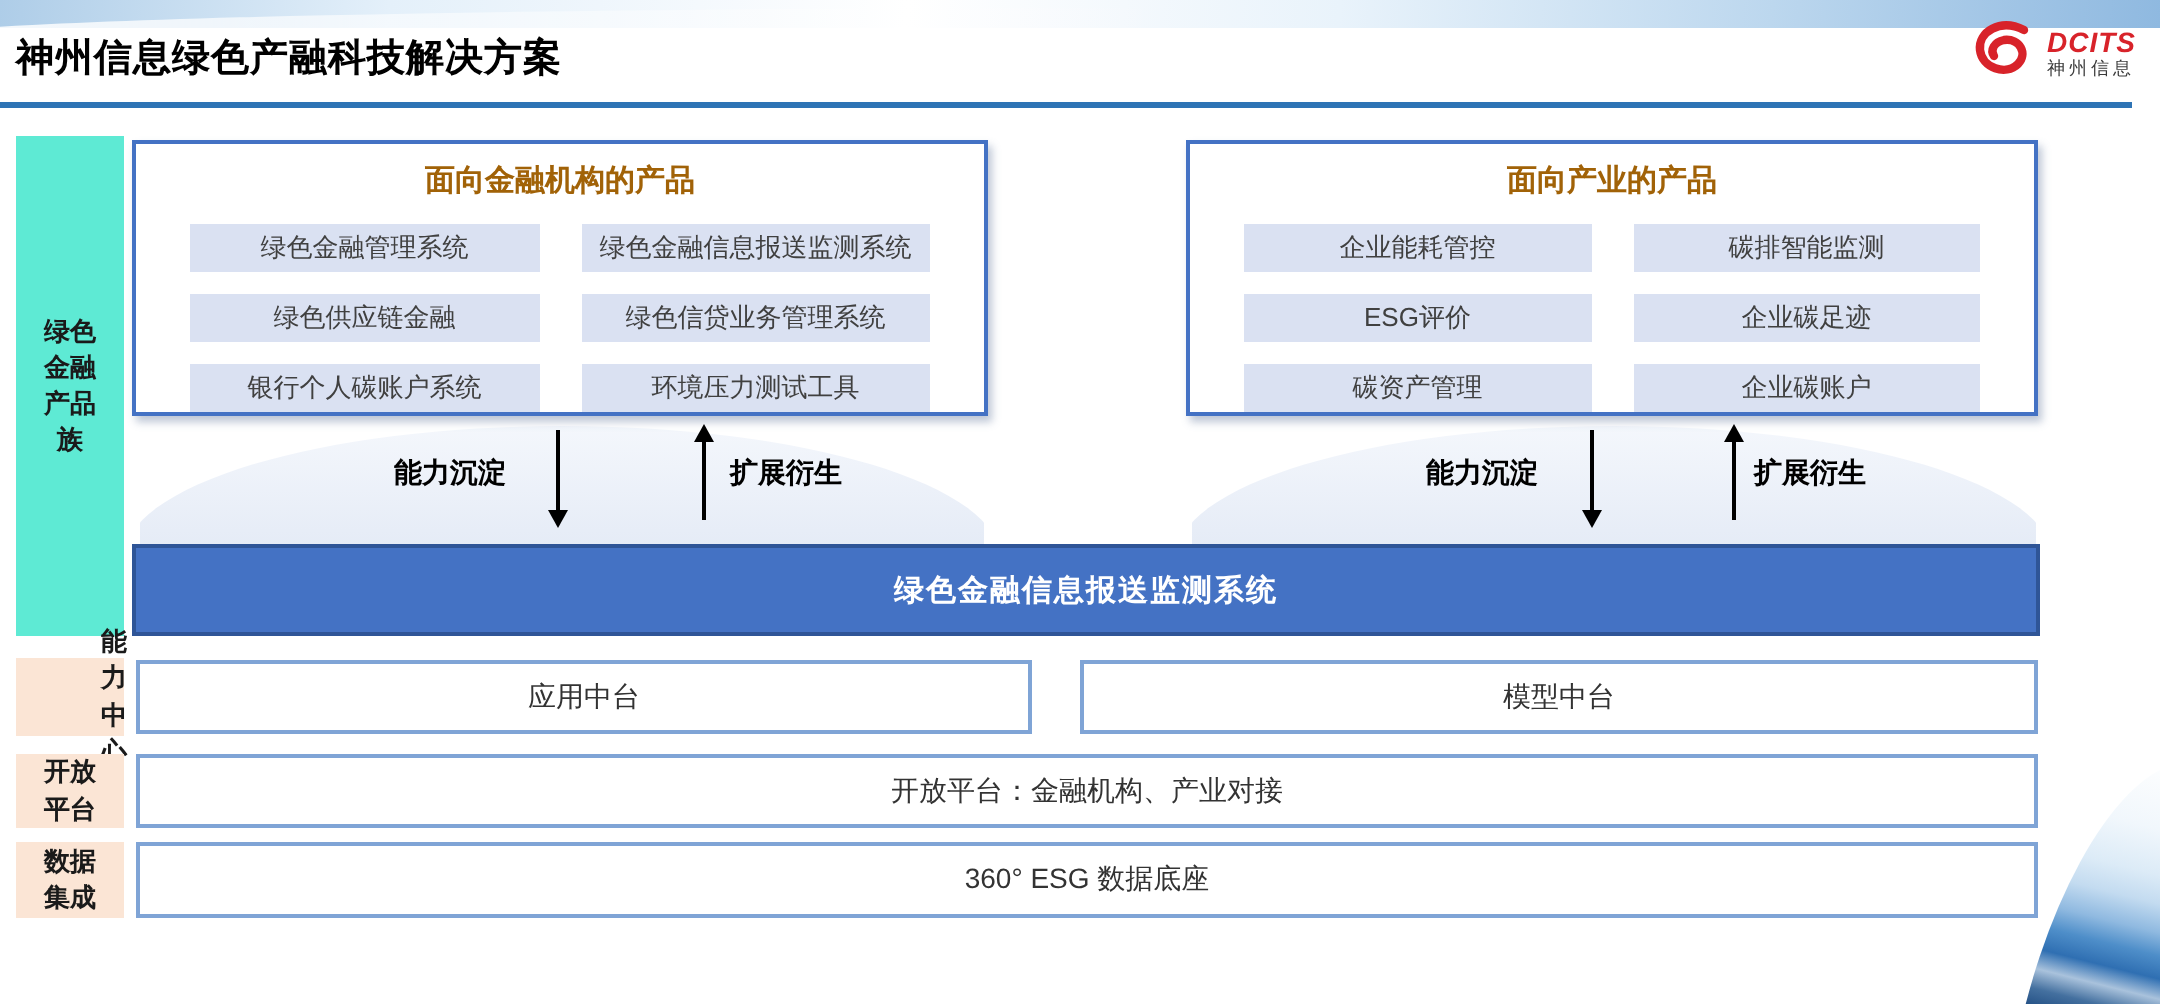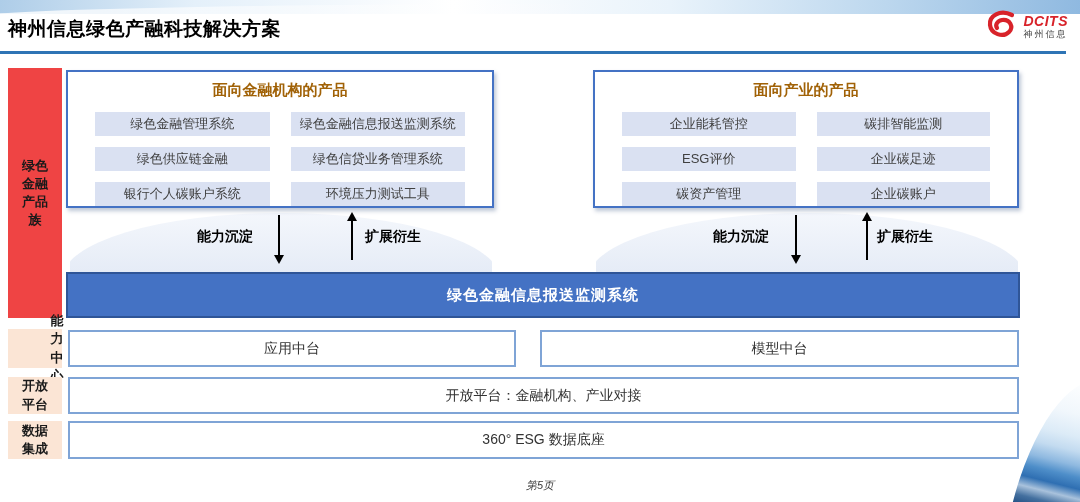--- a/index.html
+++ b/index.html
@@ -19,21 +19,21 @@
   .logo .mark { width:36px; height:36px; }
   .logo .wordmark { display:flex; flex-direction:column; line-height:1; }
   .logo .brand { color:#d8232a; font-weight:bold; font-style:italic; font-size:14px; letter-spacing:.5px; }
   .logo .brand-cn { color:#3a3a3a; font-size:9px; letter-spacing:2px; margin-top:2px; }
 
   .header-line { position:absolute; left:0; top:51px; width:1066px; height:3px; background:#2e74b5; }
 
   
   .side { position:absolute; left:8px; width:54px; display:flex; align-items:center; justify-content:center;
     text-align:center; font-weight:bold; font-size:13px; color:#1a1a1a; line-height:1.4; white-space:pre-line; }
-  .side.blue  { background:#ef4444; }
+  .side.blue  { background:#5eead4; }
   .side.peach { background:#fbe5d5; }
   #side-family { top:68px;  height:250px; }
   #side-cap    { top:329px; height:39px;padding-left:44px; }
   #side-open   { top:377px; height:37px; }
   #side-data   { top:421px; height:38px; }
 
   
   .big-box { position:absolute; top:70px; height:138px; background:#fff; border:2px solid #4472c4;
     box-shadow:2px 3px 4px rgba(110,130,165,.45); z-index:2; }
   #finance-box  { left:66px;  width:428px; }
@@ -148,17 +148,16 @@
   <div class="v-arrow up" style="left:866px; top:220px; height:40px;"></div>
   <div class="arrow-label" style="left:877px">扩展衍生</div>
 
   <div class="banner">绿色金融信息报送监测系统</div>
 
   <div class="white-box" id="box-app">应用中台</div>
   <div class="white-box" id="box-model">模型中台</div>
   <div class="white-box" id="box-open">开放平台：金融机构、产业对接</div>
   <div class="white-box" id="box-data">360° ESG 数据底座</div>
 
-  <div class="footer">第5页</div>
 
   <div class="corner-swoosh"></div>
 
 </div>
 
 </body></html>

